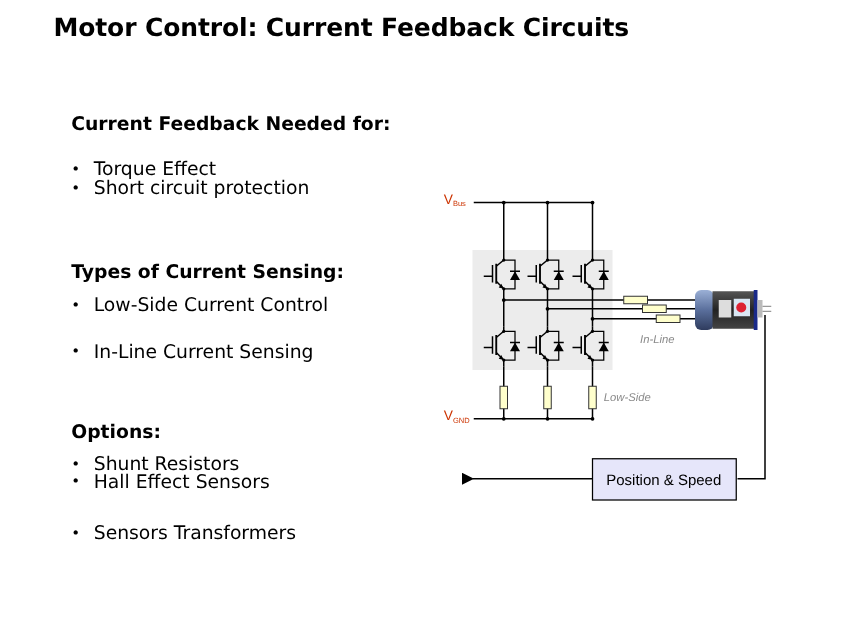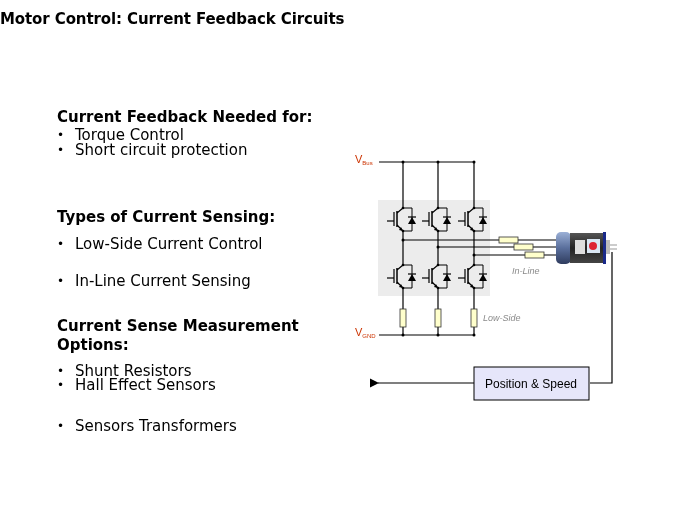--- a/index.html
+++ b/index.html
@@ -1,50 +1,50 @@
 <!DOCTYPE html>
 <html><head>
   <meta charset="utf-8">
   <style>
     html, body { margin: 0; padding: 0; background: #ffffff; }
     body { width: 674px; height: 506px; position: relative; overflow: hidden;
            font-family: "DejaVu Sans", sans-serif; color: #000; }
-    .title { position: absolute; left: 0; top: 10px; width: 546px; text-align: left;
-             font-weight: bold; font-size: 15px; letter-spacing: -0.1px; }
+    .title { position: absolute; left: 0; top: 10px; width: 546px; text-align: center;
+             font-weight: bold; font-size: 20px; letter-spacing: -0.1px; }
     .heading { position: absolute; left: 57px; font-weight: bold; font-size: 15px; line-height: 19px; }
     .bullet { position: absolute; left: 57px; font-size: 15px; line-height: 19px; }
     .bullet .dot { display: inline-block; width: 18px; font-size: 12px; vertical-align: 1px; }
     #diagram { position: absolute; left: 0; top: 0; }
     .vlabel { font-family: "Liberation Sans", sans-serif; fill: #cc3300; }
     .ital { font-family: "Liberation Sans", sans-serif; font-style: italic; fill: #8a8a8a; font-size: 9px; }
     .box-label { font-family: "Liberation Sans", sans-serif; font-size: 12px; fill: #000; }
   </style>
 </head>
 <body>
 
 <div class="title">Motor Control: Current Feedback Circuits</div>
 
-<div class="heading" style="top:108px">Current Feedback Needed for:</div>
+<div class="heading" style="top:90px">Current Feedback Needed for:</div>
 <div class="bullet" style="top:126px">
-  <span class="dot">•</span><span>Torque Control</span>
+  <span class="dot">•</span><span>Torque Effect</span>
 </div>
 <div class="bullet" style="top:141px">
   <span class="dot">•</span><span>Short circuit protection</span>
 </div>
 
 <div class="heading" style="top:208px">Types of Current Sensing:</div>
 <div class="bullet" style="top:235px">
   <span class="dot">•</span><span>Low-Side Current Control</span>
 </div>
 <div class="bullet" style="top:272px">
   <span class="dot">•</span><span>In-Line Current Sensing</span>
 </div>
 
 <div class="heading" style="top:317px">
-  <span>Current Sense Measurement</span><br>
+  <br>
   <span>Options:</span>
 </div>
 <div class="bullet" style="top:362px">
   <span class="dot">•</span><span>Shunt Resistors</span>
 </div>
 <div class="bullet" style="top:376px">
   <span class="dot">•</span><span>Hall Effect Sensors</span>
 </div>
 <div class="bullet" style="top:417px">
   <span class="dot">•</span><span>Sensors Transformers</span>

